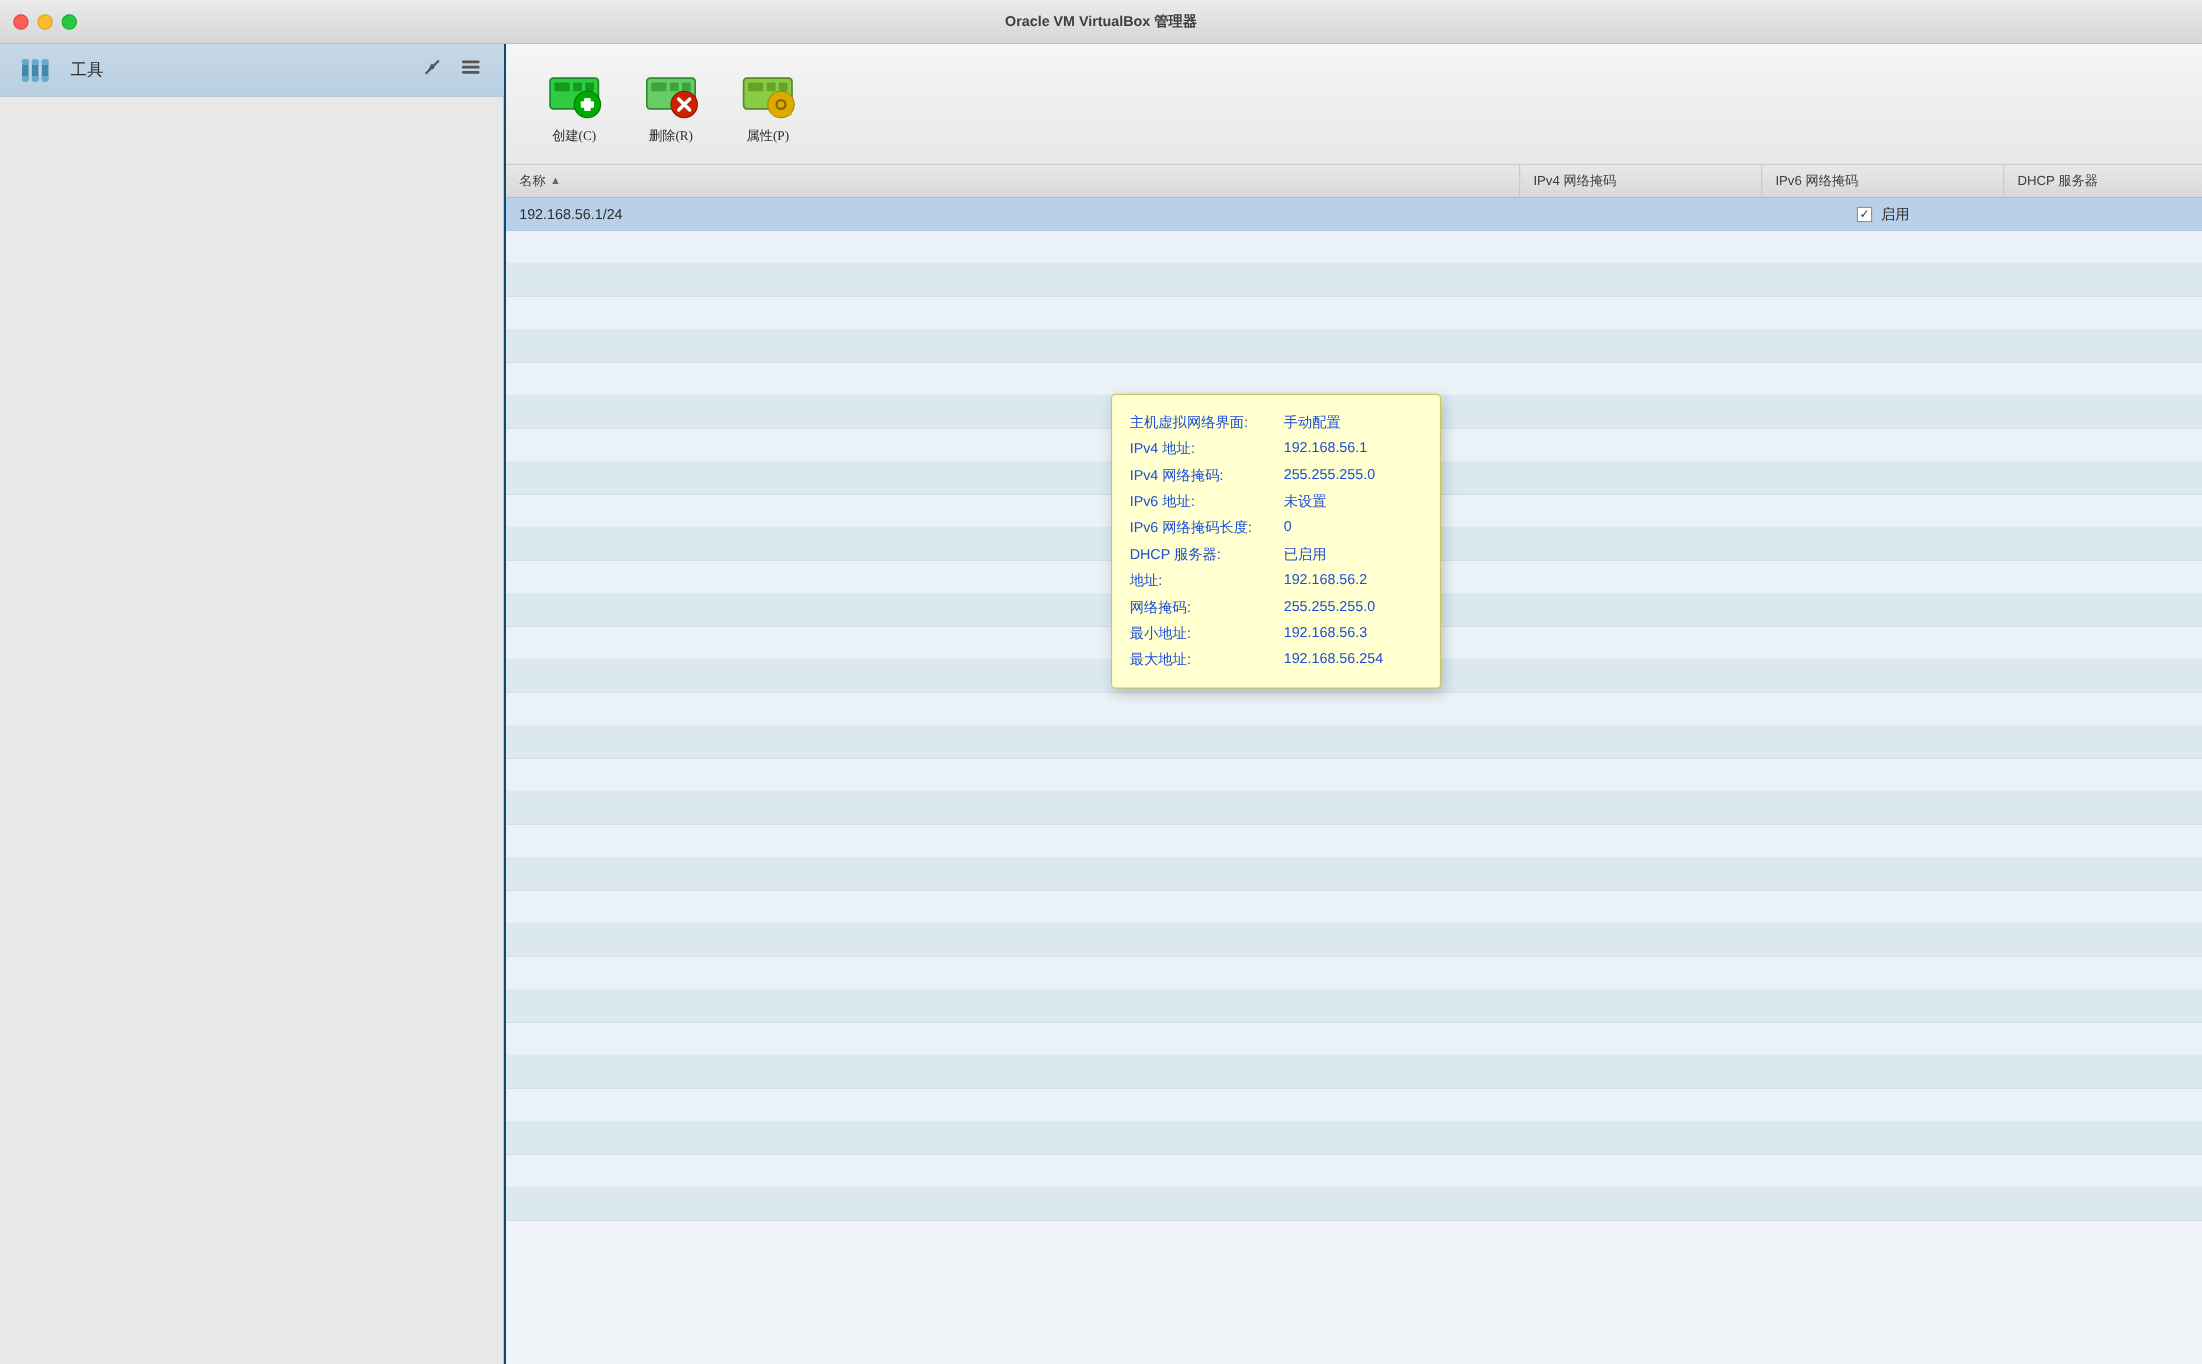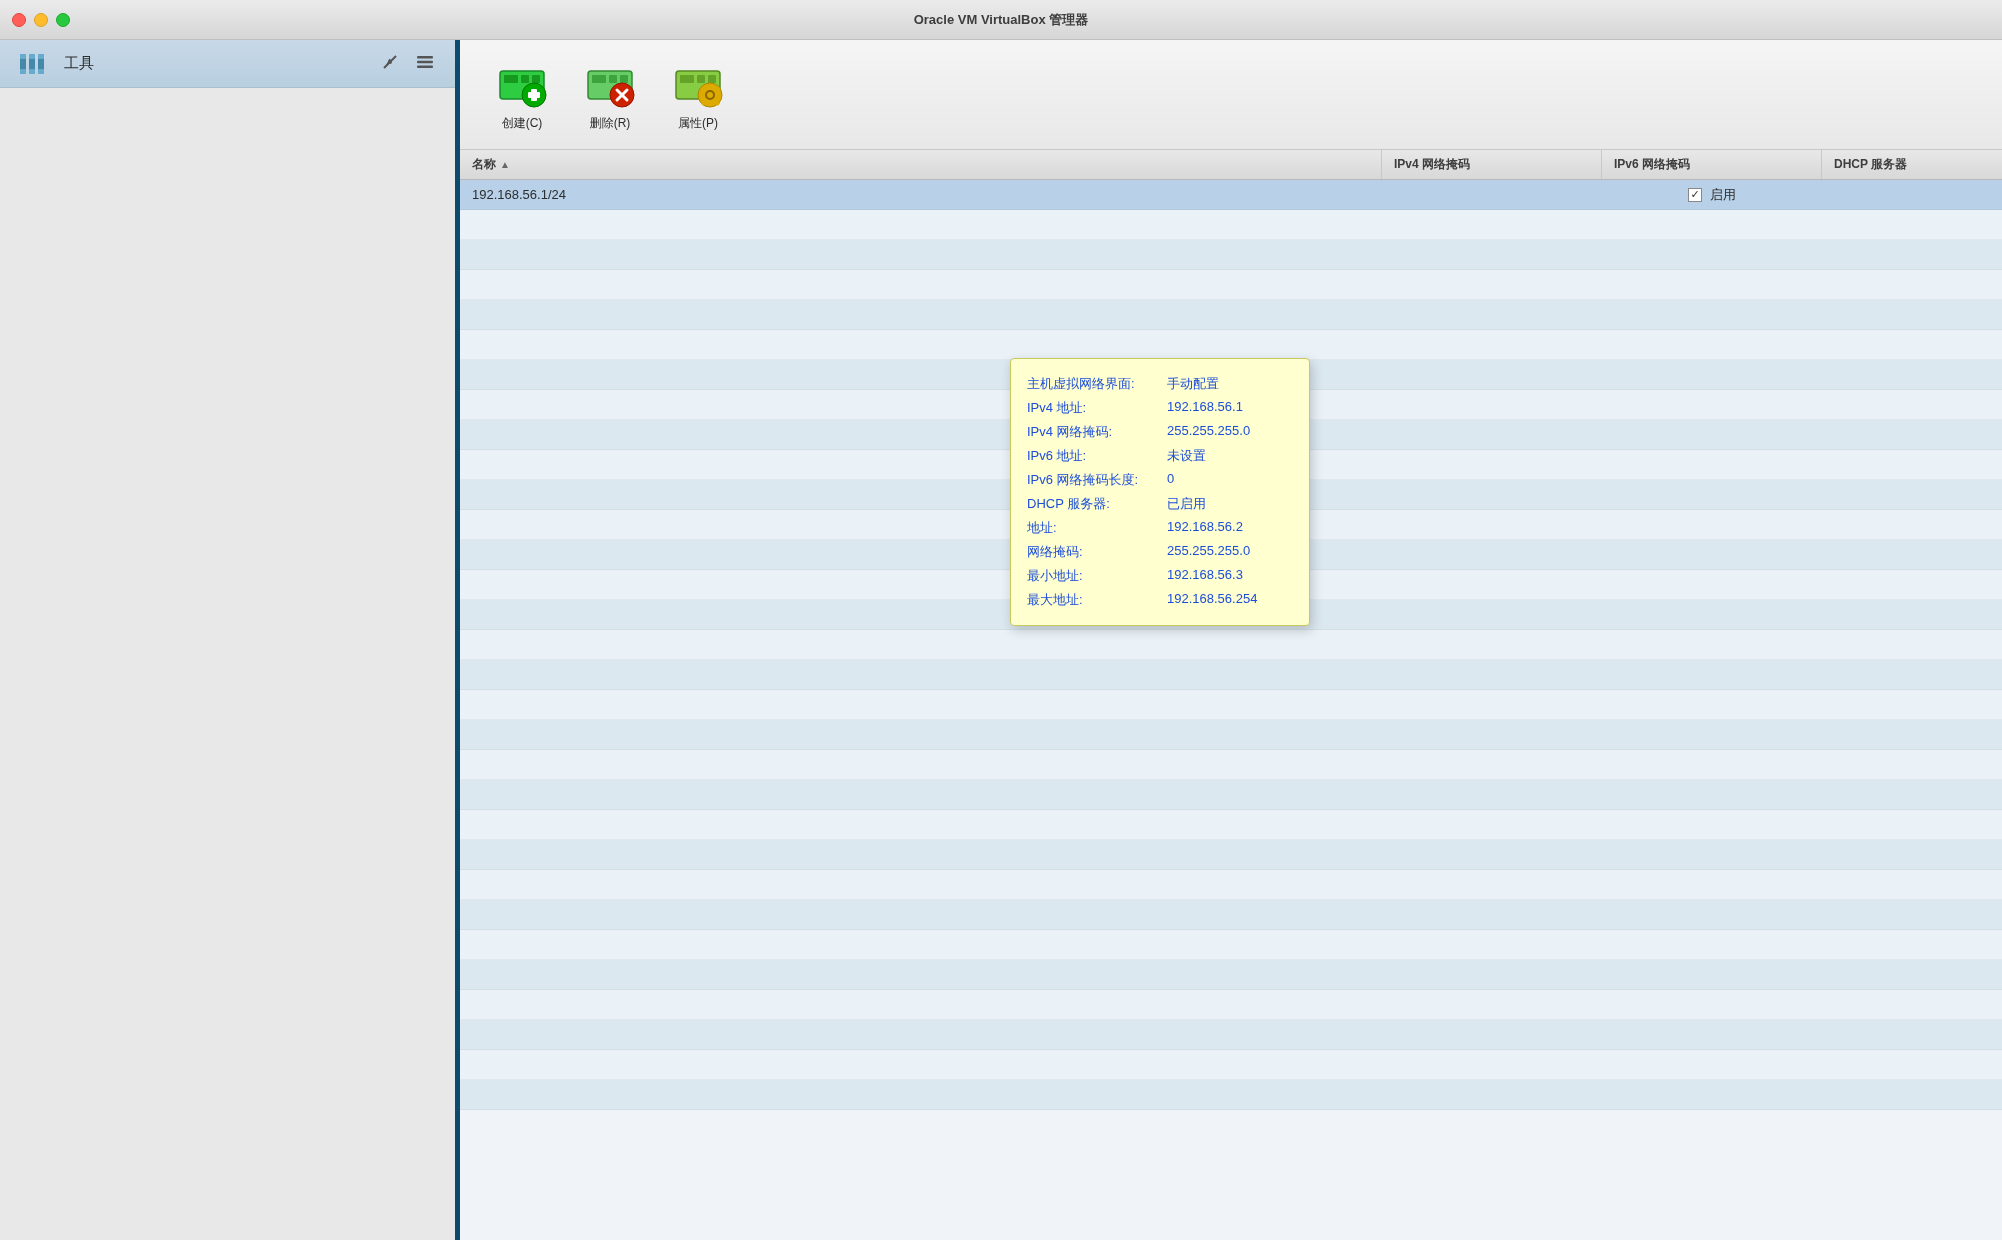--- a/index.html
+++ b/index.html
@@ -55,21 +55,21 @@
     .main-layout {
       display: flex;
       flex: 1;
       overflow: hidden;
     }
 
     
     .sidebar {
       width: 460px;
       background: #e8e8e8;
-      border-right: 5px solid #0c4a6e;
+      border-right: 2px solid #0c4a6e;
       display: flex;
       flex-direction: column;
     }
 
     .sidebar-header {
       height: 48px;
       background: linear-gradient(to bottom, #c8d8e8, #b8cfe0);
       display: flex;
       align-items: center;
       padding: 0 16px;
@@ -126,20 +126,21 @@
     .toolbar-btn {
       display: flex;
       flex-direction: column;
       align-items: center;
       gap: 6px;
       padding: 8px 16px;
       background: none;
       border: none;
       cursor: pointer;
       border-radius: 6px;
+      font-family: Liberation Serif, serif;
     }
 
     .toolbar-icon {
       width: 52px;
       height: 52px;
       display: flex;
       align-items: center;
       justify-content: center;
       font-size: 40px;
     }
@@ -161,21 +162,21 @@
       background: linear-gradient(to bottom, #e8e8e8, #d8d8d8);
       border-bottom: 1px solid #b8b8b8;
       height: 30px;
       align-items: center;
     }
 
     .table-header-cell {
       padding: 0 12px;
       font-size: 12px;
       color: #3d3d3d;
-      font-weight: 700;
+      font-weight: 400;
       border-right: 1px solid #c8c8c8;
       height: 100%;
       display: flex;
       align-items: center;
       gap: 4px;
     }
 
     .table-header-cell:last-child {
       border-right: none;
     }

